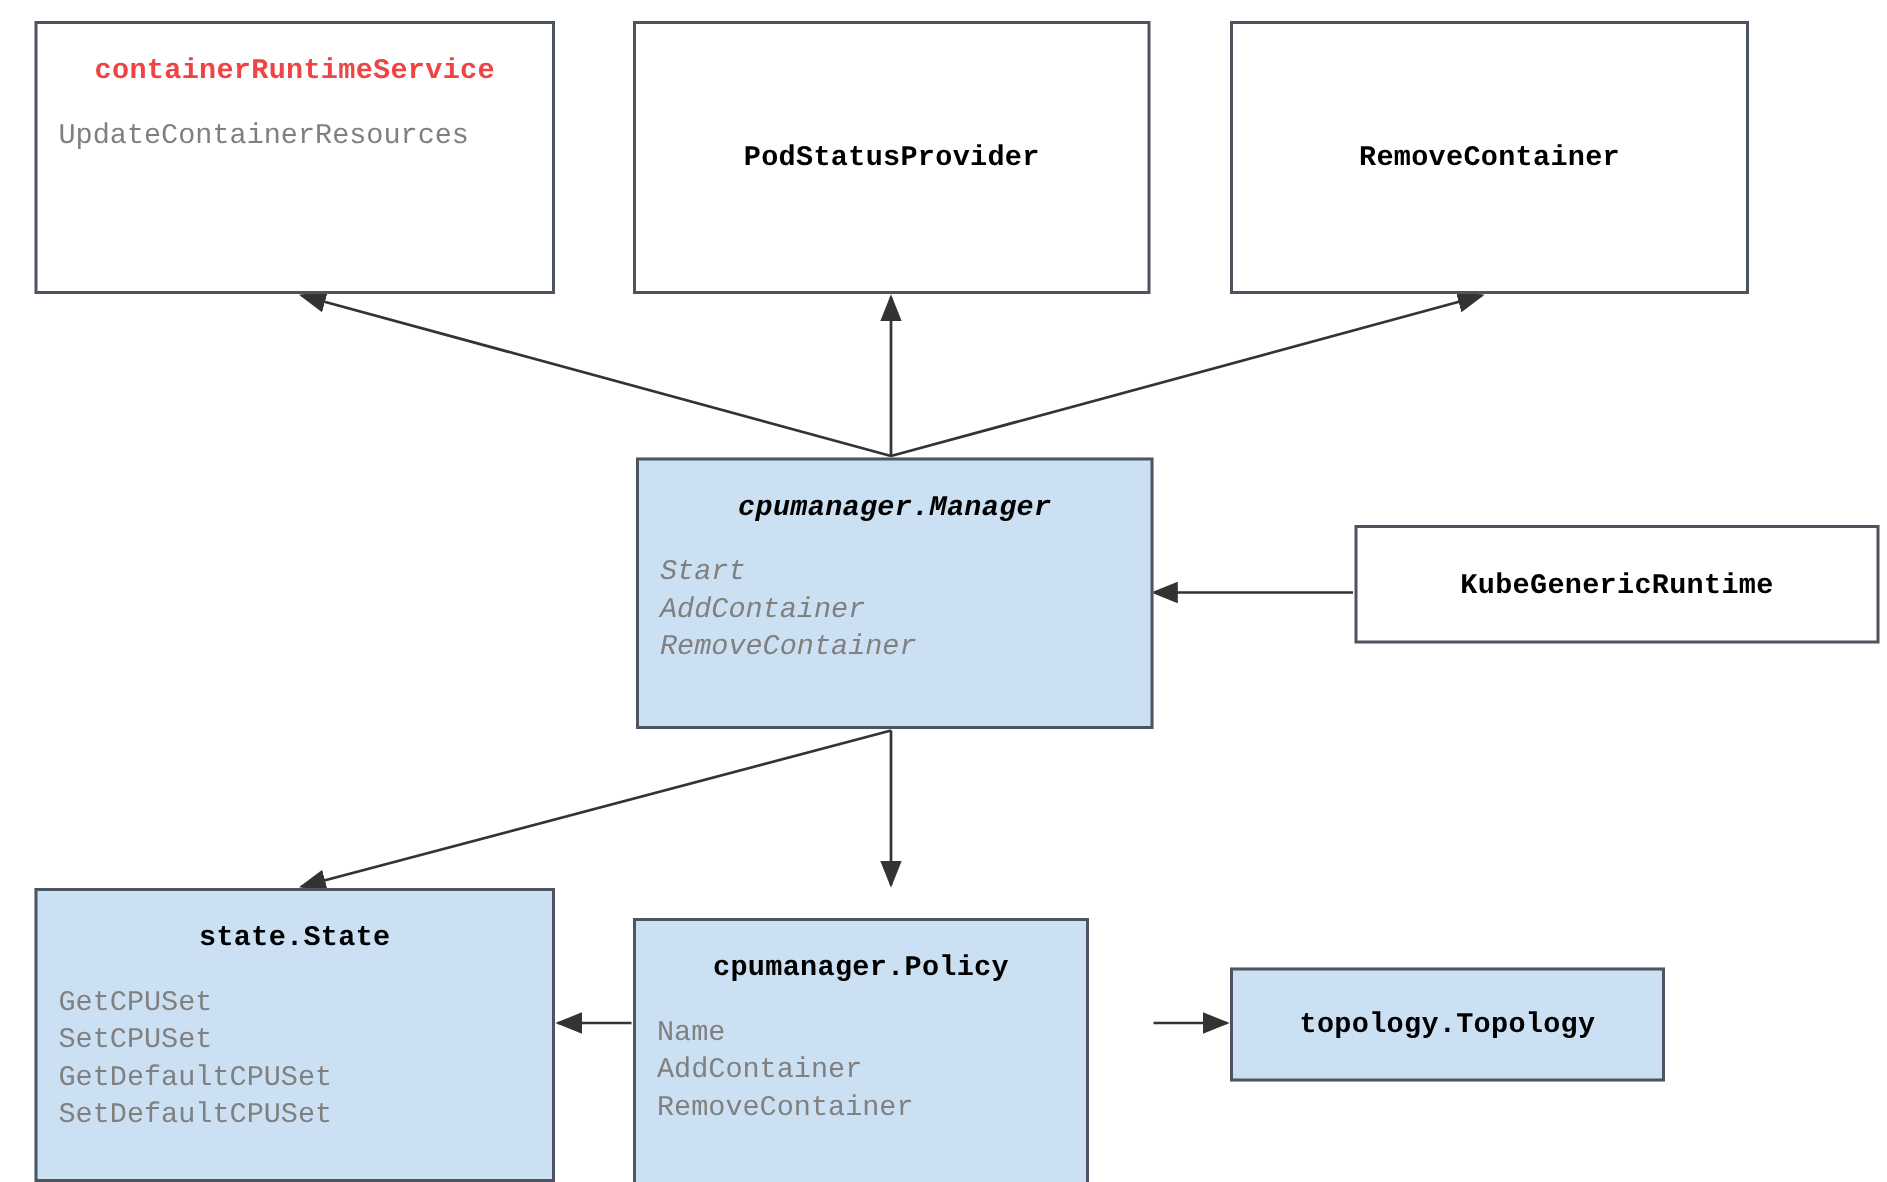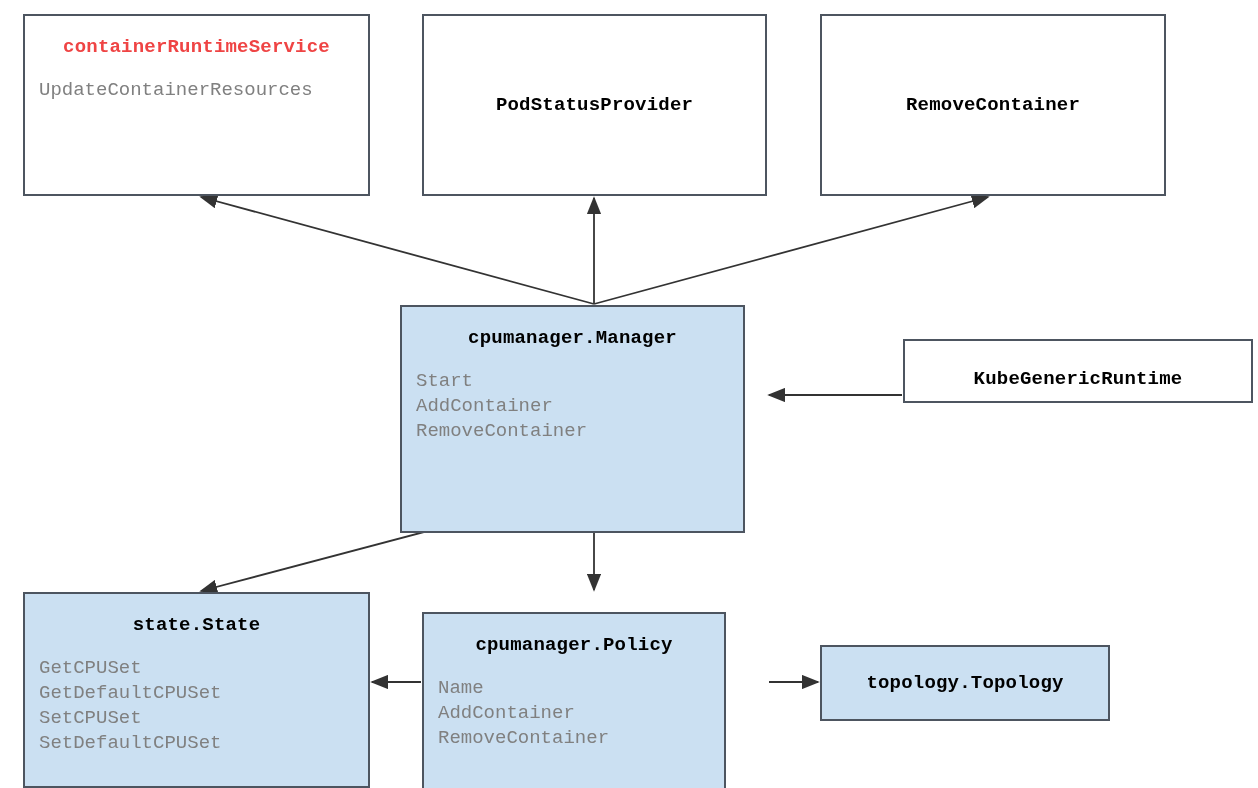--- a/index.html
+++ b/index.html
@@ -86,37 +86,37 @@
         <div class="node-methods" style="top: 62px; color: rgb(128, 128, 128);">
           <div>UpdateContainerResources</div>
         </div>
       </div>
       <div class="node" style="left: 422px; top: 14px; width: 345px; height: 182px; border-color: rgb(77, 85, 96);">
         <div class="node-title" style="top: 78px; color: rgb(0, 0, 0);">PodStatusProvider</div>
       </div>
       <div class="node" style="left: 820px; top: 14px; width: 346px; height: 182px; border-color: rgb(77, 85, 96);">
         <div class="node-title" style="top: 78px; color: rgb(0, 0, 0);">RemoveContainer</div>
       </div>
-      <div class="node filled" style="left: 400px; top: 305px; width: 345px; height: 228px; background: rgb(203, 224, 242); border-color: rgb(77, 85, 96);">
+      <div class="node filled" style="left: 424px; top: 305px; width: 345px; height: 181px; background: rgb(203, 224, 242); border-color: rgb(77, 85, 96); font-style: italic;">
         <div class="node-title" style="top: 20px; color: rgb(0, 0, 0);">cpumanager.Manager</div>
         <div class="node-methods" style="top: 62px; color: rgb(128, 128, 128);">
           <div>Start</div>
           <div>AddContainer</div>
           <div>RemoveContainer</div>
         </div>
       </div>
-      <div class="node" style="left: 903px; top: 339px; width: 350px; height: 64px; border-color: rgb(77, 85, 96);">
+      <div class="node" style="left: 903px; top: 350px; width: 350px; height: 79px; border-color: rgb(77, 85, 96);">
         <div class="node-title" style="top: 26.5px; color: rgb(0, 0, 0);">KubeGenericRuntime</div>
       </div>
       <div class="node filled" style="left: 23px; top: 592px; width: 347px; height: 196px; background: rgb(203, 224, 242); border-color: rgb(77, 85, 96);">
         <div class="node-title" style="top: 20px; color: rgb(0, 0, 0);">state.State</div>
         <div class="node-methods" style="top: 62px; color: rgb(128, 128, 128);">
           <div>GetCPUSet</div>
+          <div>SetCPUSet</div>
           <div>GetDefaultCPUSet</div>
-          <div>SetCPUSet</div>
           <div>SetDefaultCPUSet</div>
         </div>
       </div>
       <div class="node filled" style="left: 422px; top: 592px; width: 304px; height: 180px; background: rgb(203, 224, 242); border-color: rgb(77, 85, 96); margin-top: 20px;">
         <div class="node-title" style="top: 20px; color: rgb(0, 0, 0);">cpumanager.Policy</div>
         <div class="node-methods" style="top: 62px; color: rgb(128, 128, 128);">
           <div>Name</div>
           <div>AddContainer</div>
           <div>RemoveContainer</div>
         </div>

